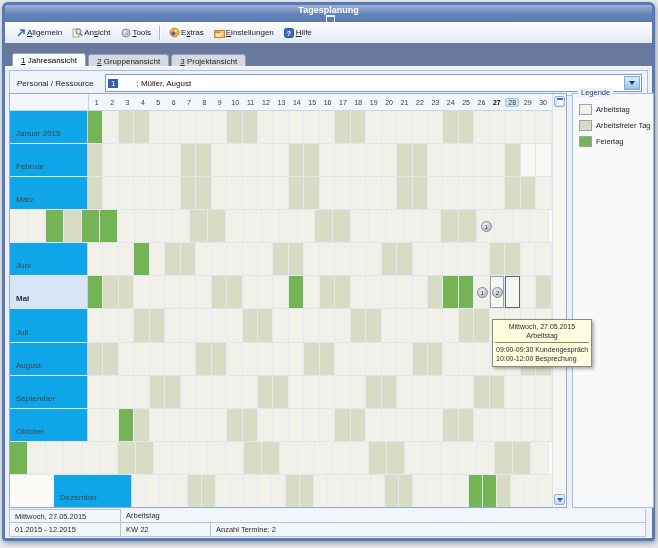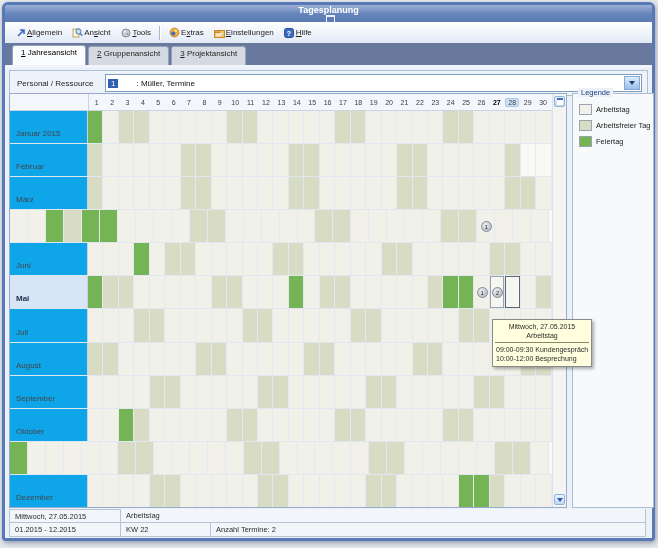--- a/index.html
+++ b/index.html
@@ -22,21 +22,21 @@
   .menubar{position:absolute;left:0;top:17px;right:0;height:21px;
            background:linear-gradient(#fefeff,#e2eaf6);
            border-bottom:1px solid #bccadf;display:flex;align-items:center;padding:0 5px;}
   .menu-item{display:flex;align-items:center;gap:1px;font-size:8px;color:#1b1b1b;
              padding:2px 5px;border-radius:2px;}
   .menu-item u{text-decoration:underline;}
   .menu-sep{width:1px;height:14px;background:#a9b7cb;border-right:1px solid #fff;margin:0 3px;}
   .mi-ic{width:11px;height:11px;display:inline-flex;align-items:center;justify-content:center;}
   
   .tabband{position:absolute;left:0;top:38px;right:0;height:22px;background:#68799d;
-           display:flex;align-items:flex-end;gap:2px;padding:0 0 0 7px;}
+           display:flex;align-items:flex-end;gap:2px;padding:8px 0 0 7px;}
   .tab{height:16px;padding:2px 8px 0;font-size:8px;color:#222;
        border:1px solid #96a3ba;border-bottom:none;border-radius:3px 3px 0 0;
        background:#d5dae2;white-space:nowrap;}
   .tab.active{background:#fafbfd;font-weight:normal;color:#000;height:17px;}
   .tab u{text-decoration:underline;}
   
   .content{position:absolute;left:0;top:61px;right:0;bottom:0;background:#ecf1f9;
            border-top:1px solid #f6f9fd;}
   
   .person-panel{position:absolute;left:4px;top:3px;width:637px;height:24px;
@@ -55,21 +55,21 @@
   .grid-panel{position:absolute;left:4px;top:26px;width:556px;height:413px;
               border:1px solid #96abce;background:#fbfbf8;display:flex;flex-direction:column;}
   .grid-head{display:flex;height:16px;background:#f3f6fa;border-bottom:1px solid #c9d5e5;}
   .gh-label{width:78px;border-right:1px solid #c8d4e6;}
   .hcell{flex:1;display:flex;align-items:center;justify-content:center;
          font-size:7px;color:#3c3c3c;}
   .hcell.today{font-weight:bold;color:#000;}
   .hcell.focus .hnum{background:#cfe1f6;border:1px solid #a8c6e8;border-radius:2px;padding:0 2px;}
   .grid-rows{flex:1;display:flex;flex-direction:column;}
   .mrow{flex:1;display:flex;border-bottom:1px solid #e0e7f0;}
-  .mrow:last-child{border-bottom:none;}
+  .mrow:last-child{border-bottom:none;margin-left:44px;}
   .mlabel{width:78px;background:#0ea5e9;border-right:1px solid #c8d4e6;
           display:flex;align-items:flex-end;font-size:8px;color:#43454a;
           padding:0 0 5px 6px;box-sizing:border-box;}
   .mlabel.sel{background:#d8e5f7;font-weight:bold;color:#1a2b4a;}
   .dcell{flex:1;border-right:1px solid #e2e9f2;position:relative;}
   .dcell:last-child{border-right:none;}
   .d-work{background:#f1f1e9;}
   .d-free{background:#d9dcc5;}
   .d-hol{background:#74b455;}
   .d-empty{background:#f8f8f4;}
@@ -199,21 +199,21 @@
       <div class="tab"><u>2</u> Gruppenansicht</div>
       <div class="tab"><u>3</u> Projektansicht</div>
     </div>
 
   <div class="content">
 
     <div class="person-panel">
       <span class="person-label">Personal / Ressource</span>
       <div class="combo">
         <span class="combo-chip">1</span>
-        <span class="combo-name">: Müller, Termine</span>
+        <span class="combo-name">: Müller, August</span>
         <span class="combo-btn">
             <span class="arr"></span>
           </span>
       </div>
     </div>
 
     <div class="grid-panel">
       <div class="grid-head" id="gridhead">
         <div class="gh-label"></div>
       <div class="hcell">

